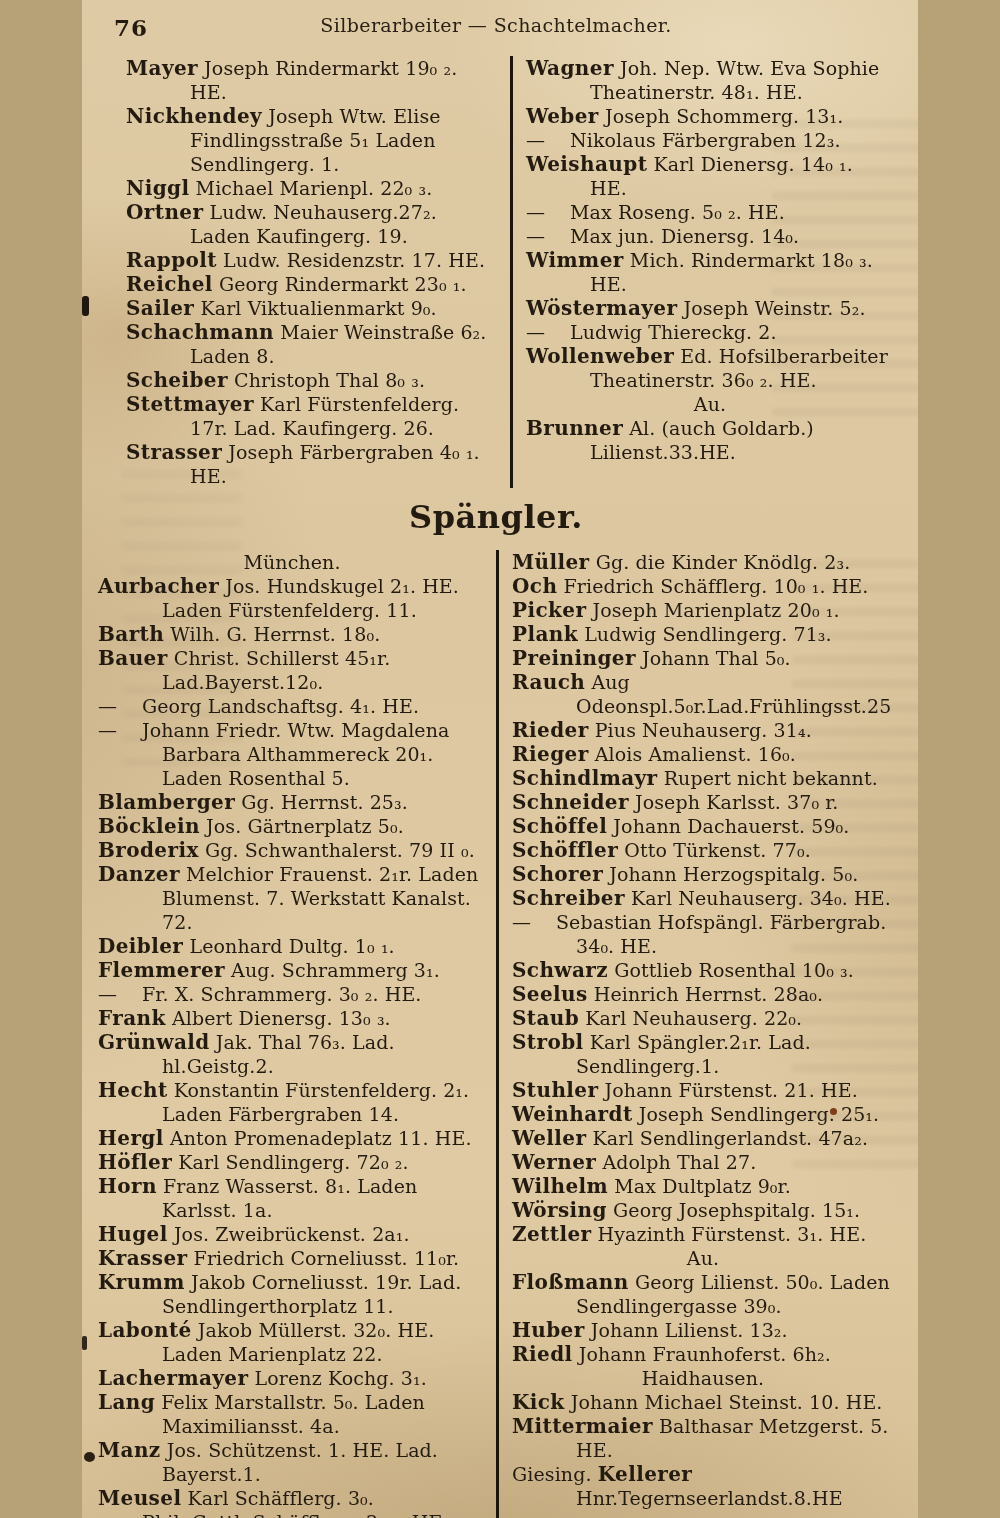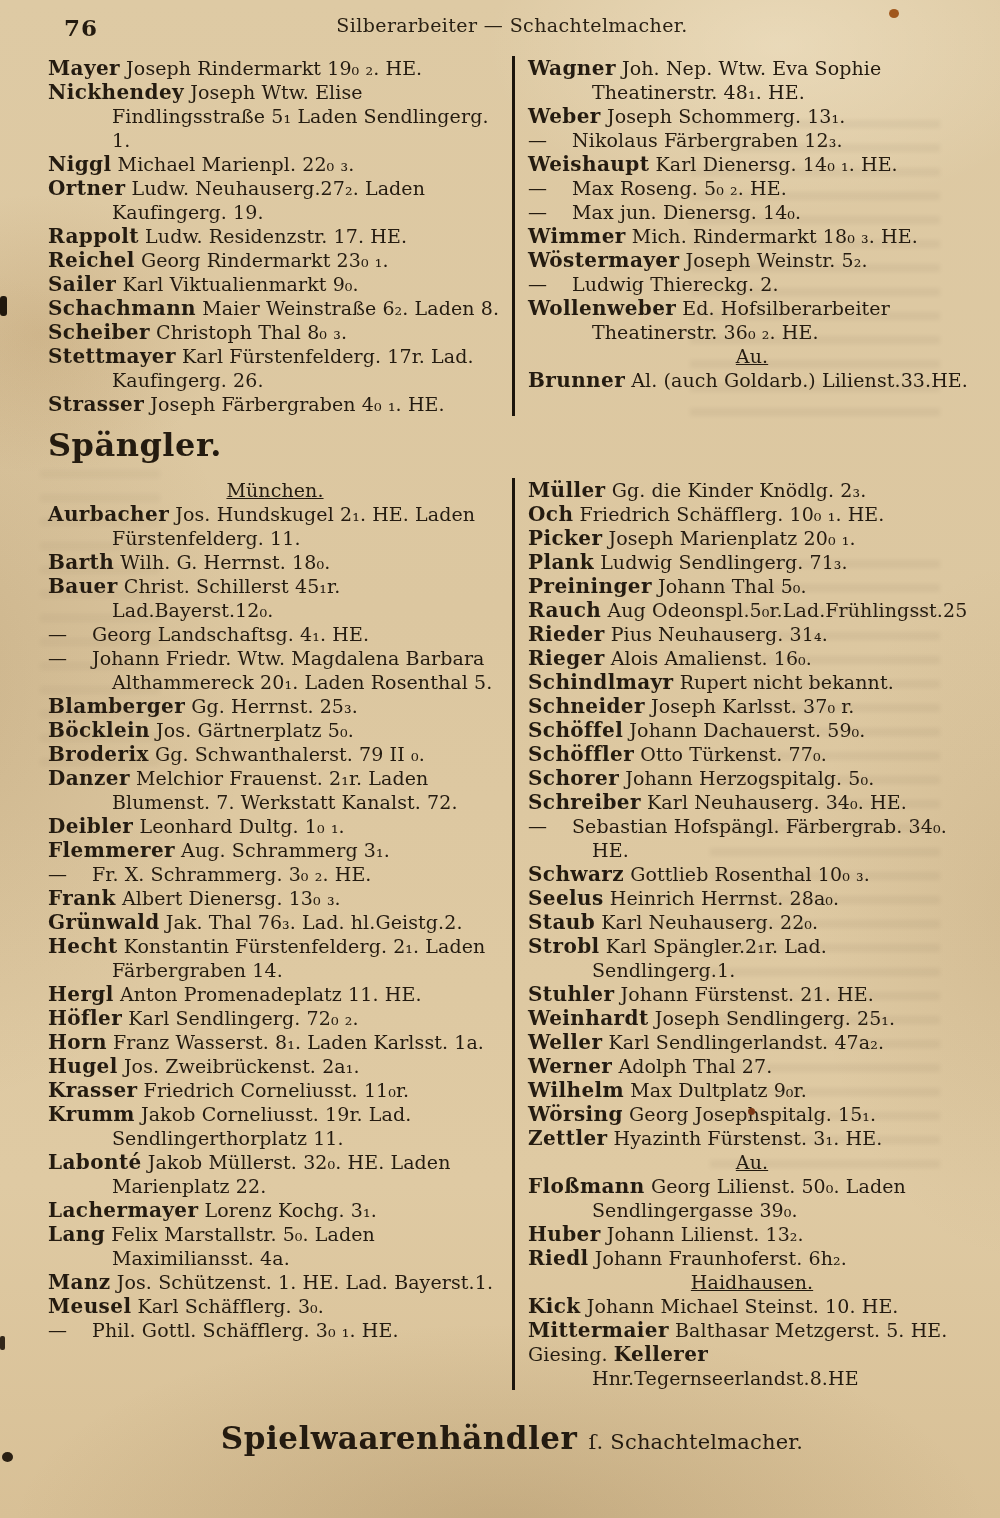--- a/index.html
+++ b/index.html
@@ -4,24 +4,24 @@
 <style>
   :root{
     --paper:#dcc7a0;
     --ink:#241b10;
     --divider:#1c150c;
     --stain:#a0571d;
   }
   html,body{margin:0;padding:0;background:#b7a277;}
   .page{
     position:relative;
-    width:1000px;height:1518px;
+    width:836px;height:1518px;
     margin:0 auto;
     box-sizing:border-box;
-    padding:14px 24px 0 48px;
+    padding:14px 24px 0 16px;
     color:var(--ink);
     font-family:"DejaVu Serif", serif;
     background:
       radial-gradient(ellipse 420px 240px at 78% 3%, rgba(255,246,224,.35), transparent 70%),
       radial-gradient(ellipse 500px 700px at -5% 45%, rgba(124,86,38,.16), transparent 60%),
       radial-gradient(ellipse 700px 300px at 50% 101%, rgba(120,90,45,.22), transparent 70%),
       radial-gradient(ellipse 260px 200px at 4% 22%, rgba(150,104,48,.18), transparent 70%),
       radial-gradient(ellipse 300px 500px at 102% 60%, rgba(148,112,62,.14), transparent 70%),
       linear-gradient(180deg,#decaa4 0%, #dcc7a0 40%, #dfcaa3 78%, #d8c096 100%);
     overflow:hidden;
@@ -50,38 +50,39 @@
   .page-title{
     text-align:center;font-size:19px;letter-spacing:.4px;
     color:#2a2114;
   }
 
   .cols{display:flex;align-items:stretch;}
   .col{width:50%;box-sizing:border-box;}
   .col.left{padding-right:10px;}
   .col.right{border-left:3px solid var(--divider);padding-left:13px;}
 
-  .section-top{margin-top:12px;}
+  .section-top{margin-top:12px;margin-left:28px;}
   .section-main{margin-top:14px;}
 
   .sec-heading{
+    text-align:center;
     font-size:32px;font-weight:bold;letter-spacing:.5px;
     margin:10px 0 8px 0;
   }
 
   .entry{
     font-size:19px;line-height:24px;
     padding-left:64px;text-indent:-64px;
     overflow-wrap:break-word;
     letter-spacing:.1px;
   }
   .entry .surname{font-weight:bold;font-size:20px;letter-spacing:.4px;}
   .entry .pre{letter-spacing:.1px;}
   .entry .dash{display:inline-block;width:44px;text-indent:0;}
-  .entry.centered{text-align:center;padding-left:0;text-indent:0;text-decoration:underline;}
+  .entry.centered{text-align:center;padding-left:0;text-indent:0;}
 
   .footer-heading{
     text-align:center;margin-top:30px;
     font-size:31px;font-weight:bold;letter-spacing:.5px;
   }
   .footer-heading .note{font-size:21px;font-weight:normal;letter-spacing:.2px;}
 </style>
 </head>
 <body>
 

